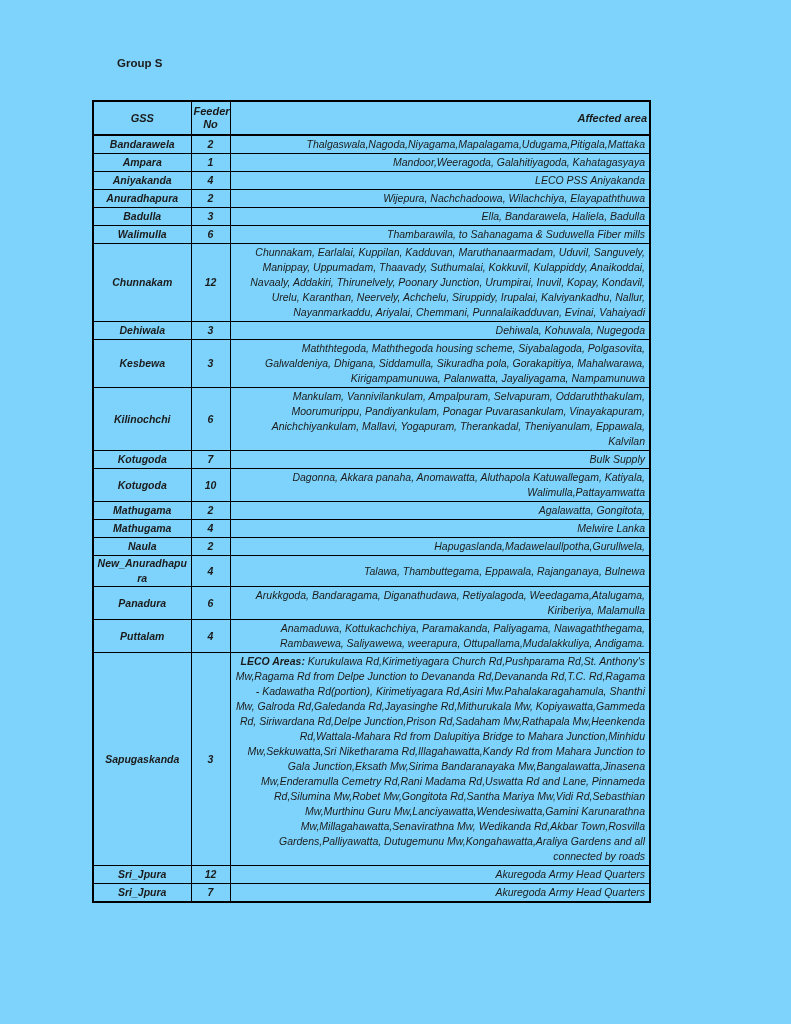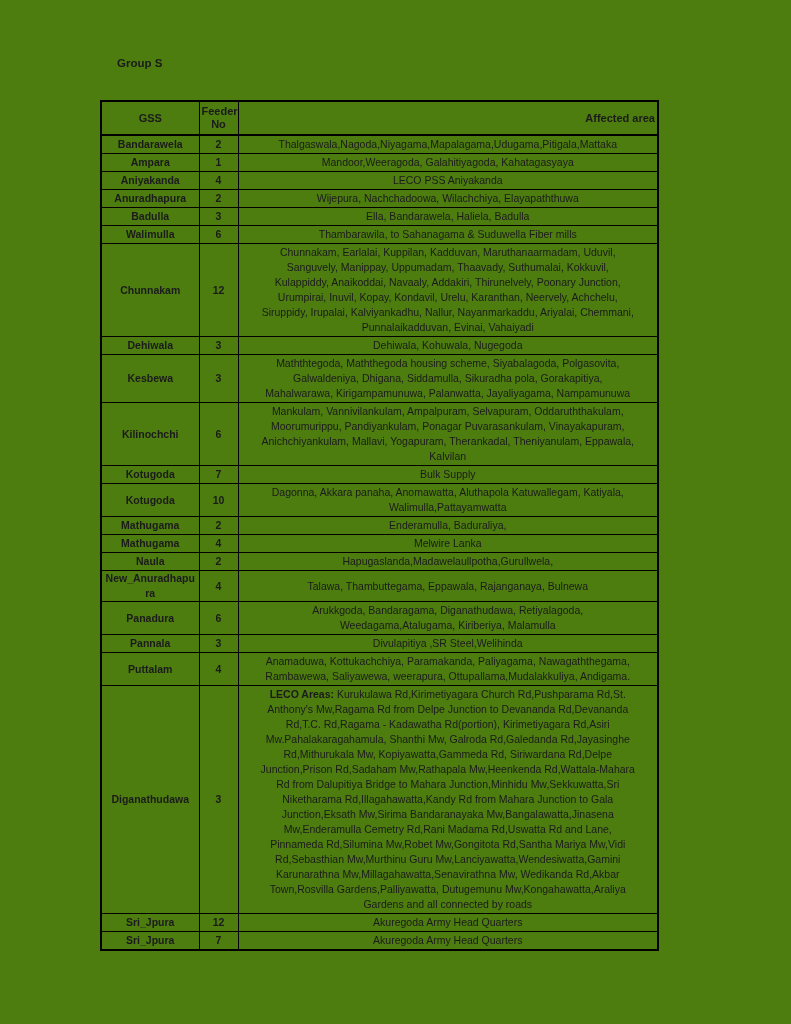--- a/index.html
+++ b/index.html
@@ -1,37 +1,38 @@
 <!DOCTYPE html>
 <html><head>
 <meta charset="utf-8">
 <style>
   html,body { margin:0; padding:0; background:#ffffff; }
   .page {
     position:relative;
     width:791px; height:1024px;
-    background:#4d7c0f;
+    background:#7dd3fc;
     font-family:"Liberation Sans", sans-serif;
     color:#1b1b1b;
     overflow:hidden;
   }
   .doc-title {
     position:absolute;
     left:117px; top:57px;
     font-size:11.5px;
     font-weight:bold;
     color:#1b1b1b;
   }
   table.outage {
     position:absolute;
-    left:100px; top:100px;
+    left:92px; top:100px;
     width:557px;
     border-collapse:collapse;
     table-layout:fixed;
     border:2px solid #000;
+    font-style:italic;
   }
   col.c-gss    { width:98px; }
   col.c-feeder { width:39px; }
   col.c-area   { width:420px; }
   .outage th, .outage td {
     border:1px solid #000;
     font-size:10.5px;
     line-height:15px;
     vertical-align:middle;
     overflow:hidden;
@@ -55,22 +56,22 @@
     padding:0 2px;
     overflow-wrap:break-word;
     word-wrap:break-word;
   }
   td.feeder {
     font-weight:bold;
     text-align:center;
     padding:0 1px;
   }
   td.area {
-    text-align:center;
-    padding:1px 20px;
+    text-align:right;
+    padding:1px 4px;
     overflow-wrap:break-word;
     word-wrap:break-word;
   }
   td.area b { font-weight:bold; }
 </style>
 </head>
 <body>
 
 <div class="page">
 
@@ -184,21 +185,21 @@
       <td class="feeder">10</td>
       <td class="area">
         <b></b><span>Dagonna, Akkara panaha, Anomawatta, Aluthapola Katuwallegam, Katiyala, Walimulla,Pattayamwatta</span>
       </td>
     </tr>
 
     <tr>
       <td class="gss">Mathugama</td>
       <td class="feeder">2</td>
       <td class="area">
-        <b></b><span>Enderamulla, Baduraliya,</span>
+        <b></b><span>Agalawatta, Gongitota,</span>
       </td>
     </tr>
 
     <tr>
       <td class="gss">Mathugama</td>
       <td class="feeder">4</td>
       <td class="area">
         <b></b><span>Melwire Lanka</span>
       </td>
     </tr>
@@ -220,39 +221,32 @@
     </tr>
 
     <tr>
       <td class="gss">Panadura</td>
       <td class="feeder">6</td>
       <td class="area">
         <b></b><span>Arukkgoda, Bandaragama, Diganathudawa, Retiyalagoda, Weedagama,Atalugama, Kiriberiya, Malamulla</span>
       </td>
     </tr>
 
-    <tr>
-      <td class="gss">Pannala</td>
-      <td class="feeder">3</td>
-      <td class="area">
-        <b></b><span>Divulapitiya ,SR Steel,Welihinda</span>
-      </td>
-    </tr>
 
 
     <tr>
       <td class="gss">Puttalam</td>
       <td class="feeder">4</td>
       <td class="area">
         <b></b><span>Anamaduwa, Kottukachchiya, Paramakanda, Paliyagama, Nawagaththegama, Rambawewa, Saliyawewa, weerapura, Ottupallama,Mudalakkuliya, Andigama.</span>
       </td>
     </tr>
 
     <tr>
-      <td class="gss">Diganathudawa</td>
+      <td class="gss">Sapugaskanda</td>
       <td class="feeder">3</td>
       <td class="area">
         <b>LECO Areas:</b><span> Kurukulawa Rd,Kirimetiyagara Church Rd,Pushparama Rd,St. Anthony's Mw,Ragama Rd from Delpe Junction to Devananda Rd,Devananda Rd,T.C. Rd,Ragama - Kadawatha Rd(portion), Kirimetiyagara Rd,Asiri Mw.Pahalakaragahamula, Shanthi Mw, Galroda Rd,Galedanda Rd,Jayasinghe Rd,Mithurukala Mw, Kopiyawatta,Gammeda Rd, Siriwardana Rd,Delpe Junction,Prison Rd,Sadaham Mw,Rathapala Mw,Heenkenda Rd,Wattala-Mahara Rd from Dalupitiya Bridge to Mahara Junction,Minhidu Mw,Sekkuwatta,Sri Niketharama Rd,Illagahawatta,Kandy Rd from Mahara Junction to Gala Junction,Eksath Mw,Sirima Bandaranayaka Mw,Bangalawatta,Jinasena Mw,Enderamulla Cemetry Rd,Rani Madama Rd,Uswatta Rd and Lane, Pinnameda Rd,Silumina Mw,Robet Mw,Gongitota Rd,Santha Mariya Mw,Vidi Rd,Sebasthian Mw,Murthinu Guru Mw,Lanciyawatta,Wendesiwatta,Gamini Karunarathna Mw,Millagahawatta,Senavirathna Mw, Wedikanda Rd,Akbar Town,Rosvilla Gardens,Palliyawatta, Dutugemunu Mw,Kongahawatta,Araliya Gardens and all connected by roads</span>
       </td>
     </tr>
 
     <tr>
       <td class="gss">Sri_Jpura</td>
       <td class="feeder">12</td>
       <td class="area">

